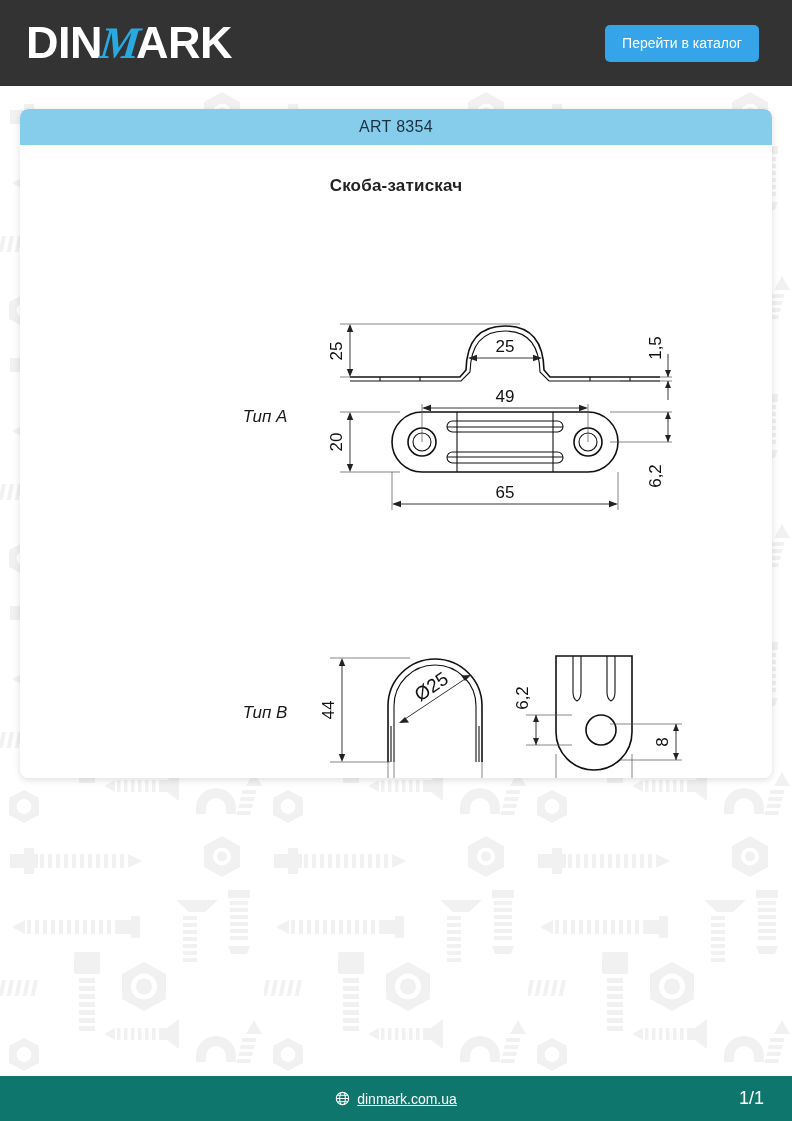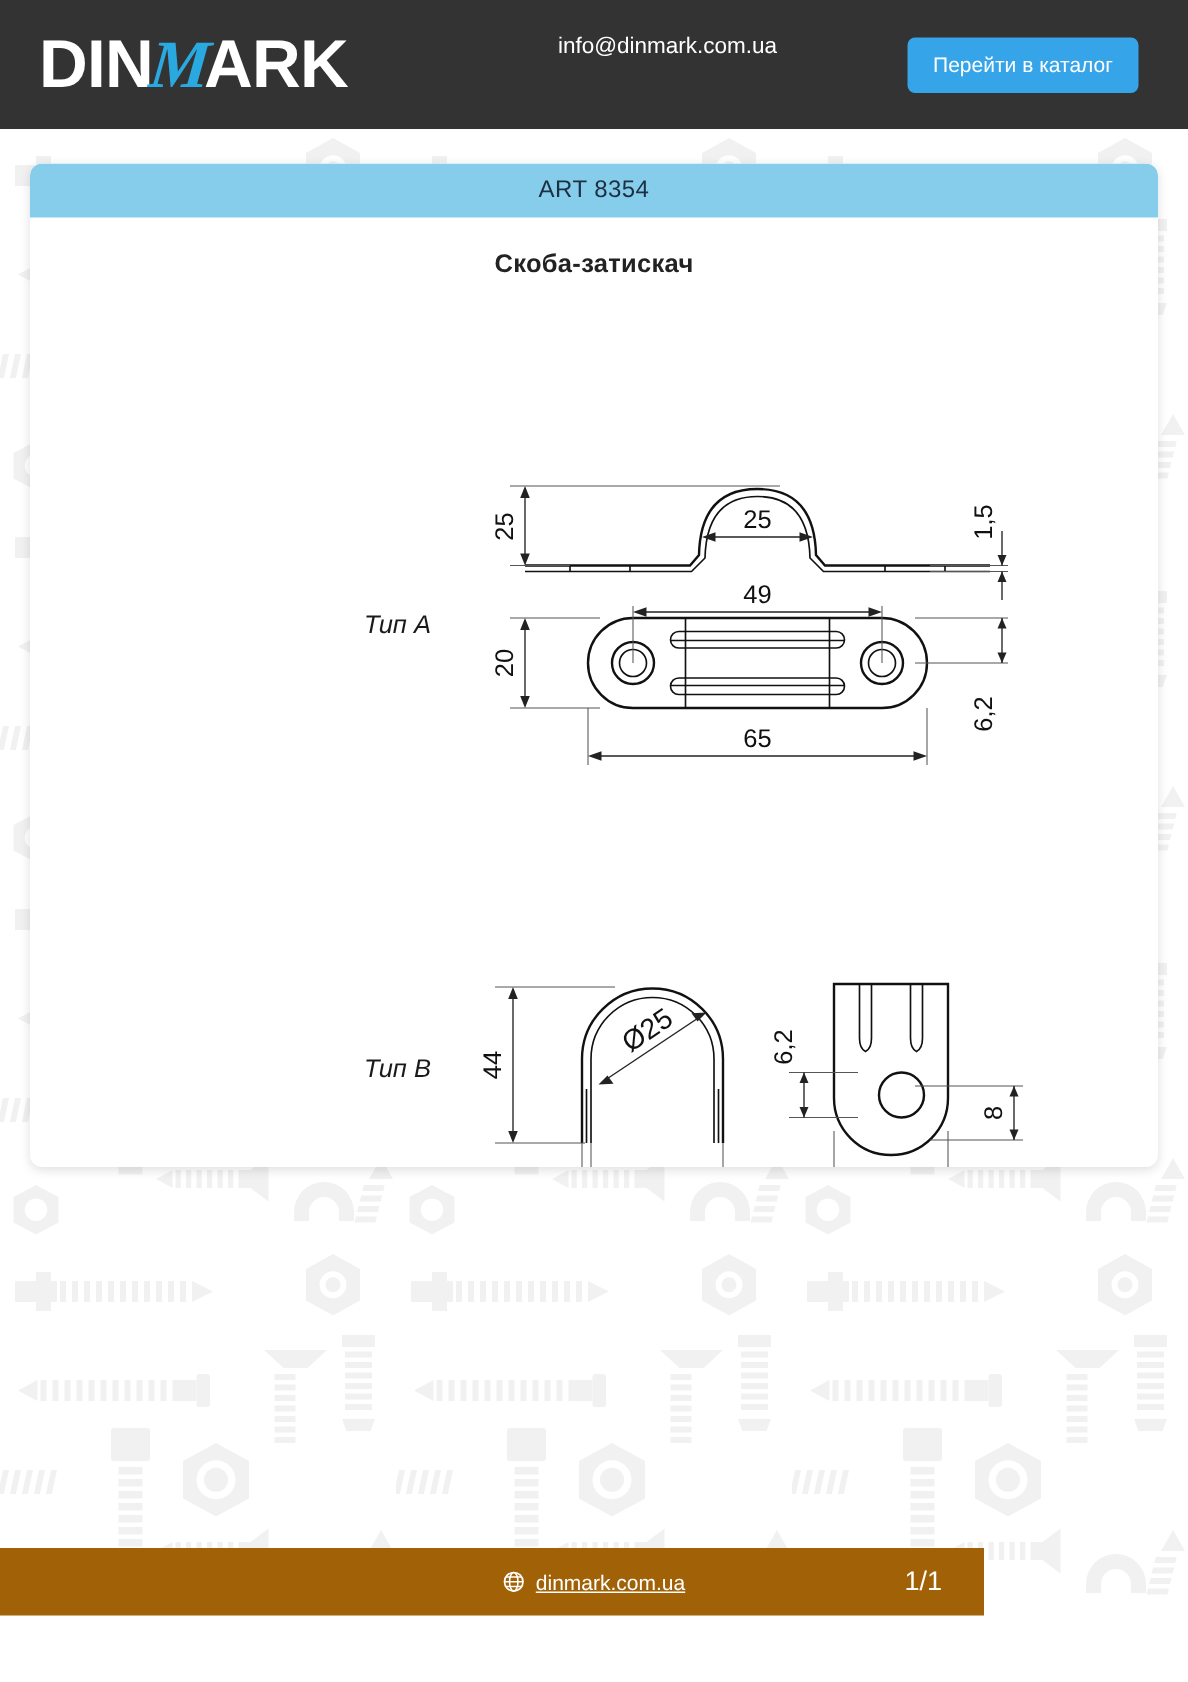--- a/index.html
+++ b/index.html
@@ -109,21 +109,21 @@
     border-radius: 8px 8px 0 0;
     text-align: center;
     line-height: 36px;
     font-size: 16px;
     font-weight: 400;
     color: #1d3042;
     letter-spacing: 0.3px;
   }
 
   #product-title {
-    margin-top: 21px;
+    margin-top: 31px;
     text-align: center;
     font-size: 17px;
     font-weight: 700;
     color: #222222;
     letter-spacing: 0.2px;
   }
 
   .type-label {
     position: absolute;
     font-size: 17px;
@@ -142,23 +142,23 @@
     fill: #111111;
   }
   .dwg .part { fill: none; stroke: #111111; stroke-width: 1.6; }
   .dwg .part-thin { fill: none; stroke: #111111; stroke-width: 1.1; }
   .dwg .ext { fill: none; stroke: #555555; stroke-width: 0.7; }
   .dwg .dim { fill: none; stroke: #222222; stroke-width: 0.9; }
 
   
   #site-footer {
     position: absolute;
-    left: 0; top: 1032px;
-    width: 656px; height: 45px;
-    background: #a16207;
+    left: 0; top: 1076px;
+    width: 792px; height: 45px;
+    background: #0f766e;
     z-index: 5;
   }
   #footer-site {
     position: absolute;
     left: 0; top: 0;
     width: 792px; height: 45px;
     display: flex;
     align-items: center;
     justify-content: center;
     gap: 7px;
@@ -312,21 +312,20 @@
       </pattern>
     </defs>
     <rect x="0" y="0" width="792" height="990" fill="url(#fastenerTile)"></rect>
   </svg>
 </div>
 
 <div id="site-header">
   <div id="brand-logo"><span>DIN</span><span class="accent">M</span><span>ARK</span></div>
 
   <div id="contact-block">
-    <div>info@dinmark.com.ua</div>
   </div>
 
   <button id="catalog-button">Перейти в каталог</button>
 </div>
 
 <div id="product-card">
 
   <div id="card-header">ART 8354</div>
 
   <div id="product-title">Скоба-затискач</div>

